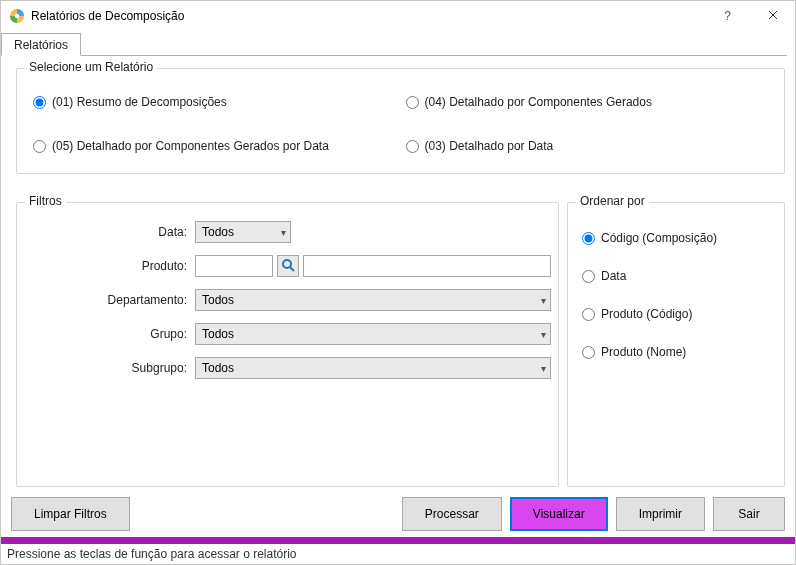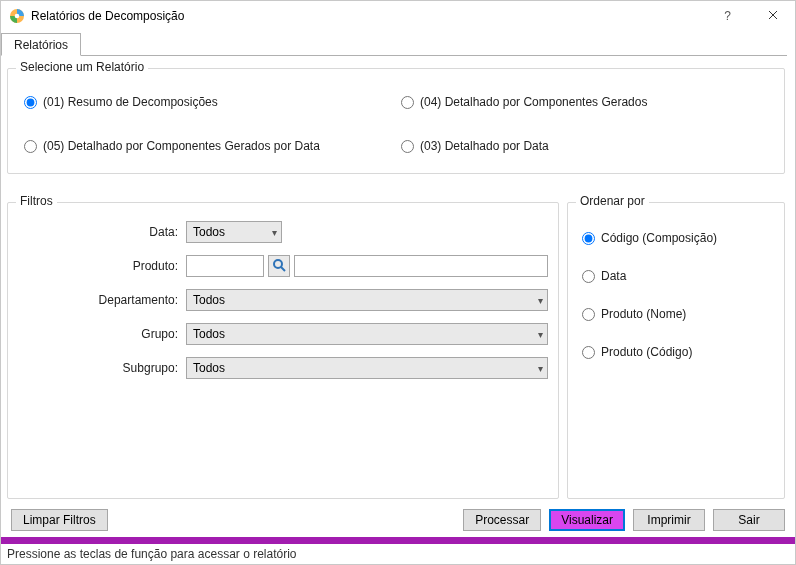--- a/index.html
+++ b/index.html
@@ -11,21 +11,21 @@
 .title-text{flex:0 0 auto;line-height:30px;color:#000}
 .title-spacer{flex:1 1 auto}
 .titlebtn{width:45px;height:30px;display:flex;align-items:center;justify-content:center;color:#555}
 
 
 .tabrow{position:relative;height:23px;margin:2px 8px 0 0}
 .tabrow .baseline{position:absolute;left:0;right:0;bottom:0;height:1px;background:#b0b0b0}
 .tab{position:relative;display:inline-block;height:23px;line-height:22px;padding:0 12px;border:1px solid #b0b0b0;border-bottom:1px solid #fff;background:#fff;box-sizing:border-box;z-index:1}
 
 
-.body{flex:1 1 auto;padding:6px 10px 4px 6px;box-sizing:border-box;display:flex;flex-direction:column;overflow:hidden}
+.body{flex:1 1 auto;padding:6px 10px 4px 15px;box-sizing:border-box;display:flex;flex-direction:column;overflow:hidden}
 
 
 .group{border:1px solid #d8d8d8;border-radius:2px;padding:18px 10px 10px 10px;position:relative;margin-top:6px}
 .group>.legend{position:absolute;top:-9px;left:8px;background:#fff;padding:0 4px;white-space:nowrap}
 
 
 .reports{display:grid;grid-template-columns:1fr 1fr;column-gap:10px;row-gap:30px;padding:8px 6px 10px 6px}
 .reports label{display:flex;align-items:center;gap:6px}
 .reports input[type=radio]{margin:0}
 
@@ -45,21 +45,21 @@
 
 
 .order{width:196px;flex:0 0 196px}
 .order .opts{display:flex;flex-direction:column;gap:24px;padding:10px 4px}
 .order label{display:flex;align-items:center;gap:6px}
 .order input[type=radio]{margin:0}
 
 
 .btnrow{display:flex;align-items:center;padding:6px 10px;gap:8px}
 .btnrow .spacer{flex:1 1 auto}
-.btn{height:22px;min-width:72px;padding:0 11px;border:1px solid #a6a6a6;background:#e1e1e1;font:inherit;line-height:20px;box-sizing:border-box;cursor:default}
+.btn{height:34px;min-width:72px;padding:0 22px;border:1px solid #a6a6a6;background:#e1e1e1;font:inherit;line-height:20px;box-sizing:border-box;cursor:default}
 .btn.small{min-width:0}
 .btn[disabled]{color:#000000}
 .btn.primary{border:1px solid #0078d7;box-shadow:inset 0 0 0 1px #0078d7;background:#d946ef}
 
 
 .status{border-top:7px solid #a21caf;padding:3px 6px;color:#333}
 </style>
 </head>
 <body>
 <div class="window">
@@ -176,25 +176,25 @@
           <label>
             <input type="radio" name="ord" checked="" style="">
             <span>Código (Composição)</span>
           </label>
           <label>
             <input type="radio" name="ord" style="">
             <span>Data</span>
           </label>
           <label>
             <input type="radio" name="ord" style="">
+            <span>Produto (Código)</span>
+          </label>
+          <label>
+            <input type="radio" name="ord" style="">
             <span>Produto (Nome)</span>
-          </label>
-          <label>
-            <input type="radio" name="ord" style="">
-            <span>Produto (Código)</span>
           </label>
         </div>
       </div>
     </div>
 
   </div>
 
   <div class="btnrow">
     <button class="btn small">Limpar Filtros</button>
     <span class="spacer"></span>

